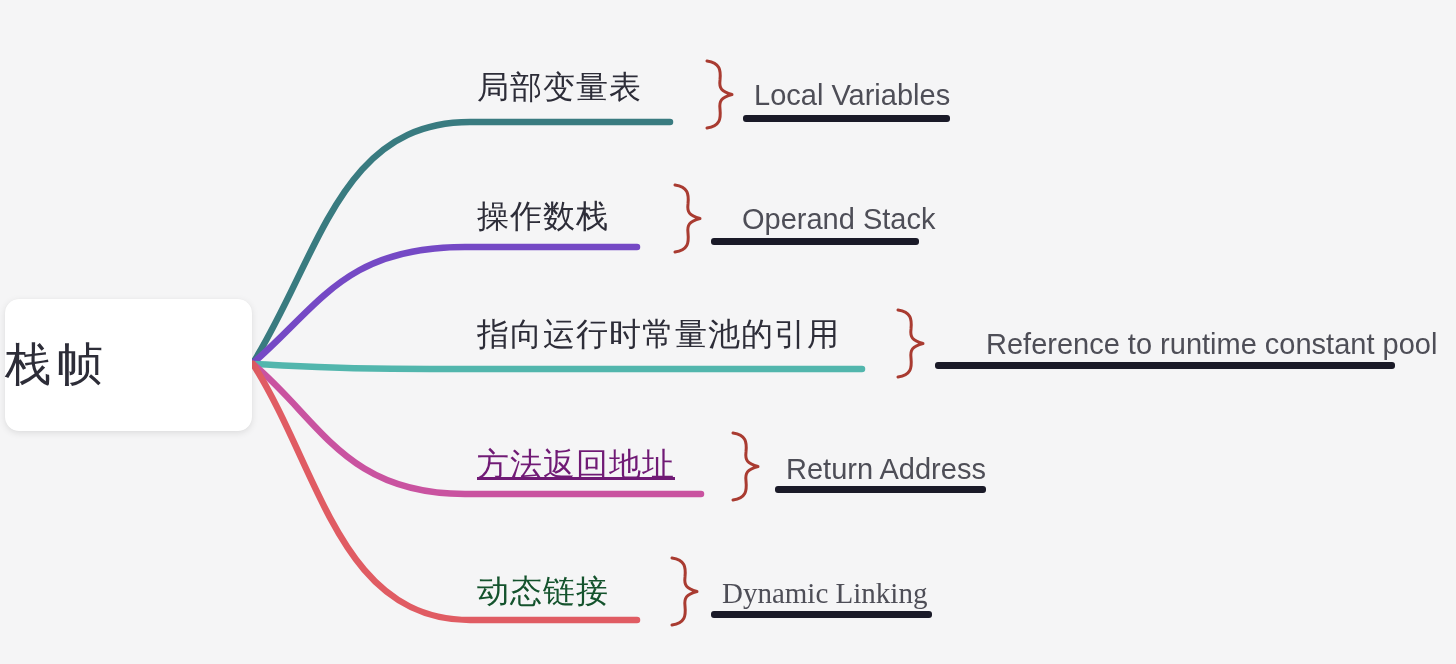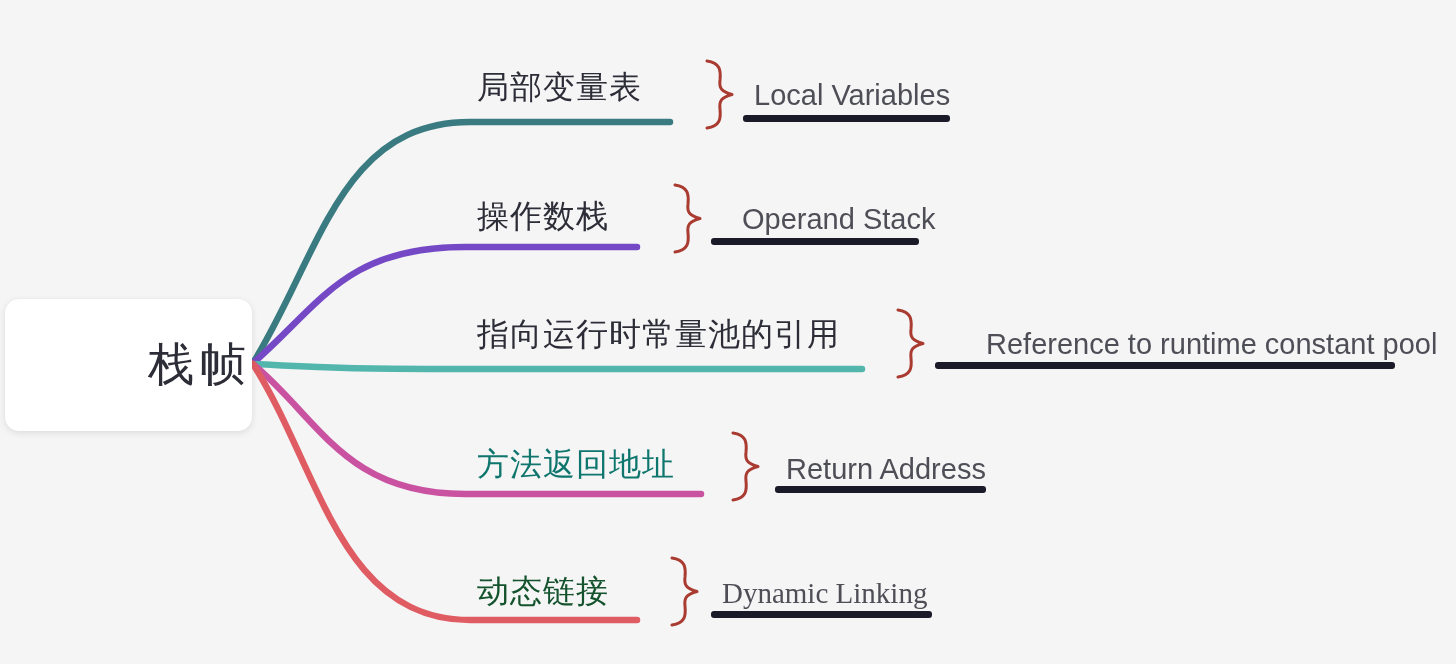--- a/index.html
+++ b/index.html
@@ -29,21 +29,21 @@
   }
   .root-node {
     position: absolute;
     left: 5px; top: 299px;
     width: 247px; height: 132px;
     background: #ffffff;
     border-radius: 14px;
     box-shadow: 0 2px 7px rgba(0,0,0,0.10), 0 0 1px rgba(0,0,0,0.06);
     display: flex;
     align-items: center;
-    justify-content: flex-end;
+    justify-content: flex-start;
   }
   .root-label {
     font-size: 46px;
     letter-spacing: 6px;
     font-weight: 400;
     white-space: nowrap;
   }
   .zh-label {
     position: absolute;
     font-size: 32px;
@@ -112,21 +112,21 @@
   <div class="en-underline b1-ul" style="background: rgb(26, 26, 40);"></div>
 
   <div class="zh-label b2-zh" style="color: rgb(45, 45, 56);">操作数栈</div>
   <div class="en-label b2-en" style="color: rgb(78, 78, 87); margin-left: 20px;">Operand Stack</div>
   <div class="en-underline b2-ul" style="background: rgb(26, 26, 40);"></div>
 
   <div class="zh-label b3-zh" style="color: rgb(45, 45, 56);">指向运行时常量池的引用</div>
   <div class="en-label b3-en" style="color: rgb(78, 78, 87);">Reference to runtime constant pool</div>
   <div class="en-underline b3-ul" style="background: rgb(26, 26, 40);"></div>
 
-  <div class="zh-label b4-zh" style="color: #0f766e;">方法返回地址</div>
+  <div class="zh-label b4-zh" style="color: #701a75; text-decoration: underline;">方法返回地址</div>
   <div class="en-label b4-en" style="color: rgb(78, 78, 87);">Return Address</div>
   <div class="en-underline b4-ul" style="background: rgb(26, 26, 40);"></div>
 
   <div class="zh-label b5-zh" style="color: #14532d;">动态链接</div>
   <div class="en-label b5-en" style="color: rgb(78, 78, 87);">Dynamic Linking</div>
   <div class="en-underline b5-ul" style="background: rgb(26, 26, 40);"></div>
 
 </div>
 
 </body></html>

